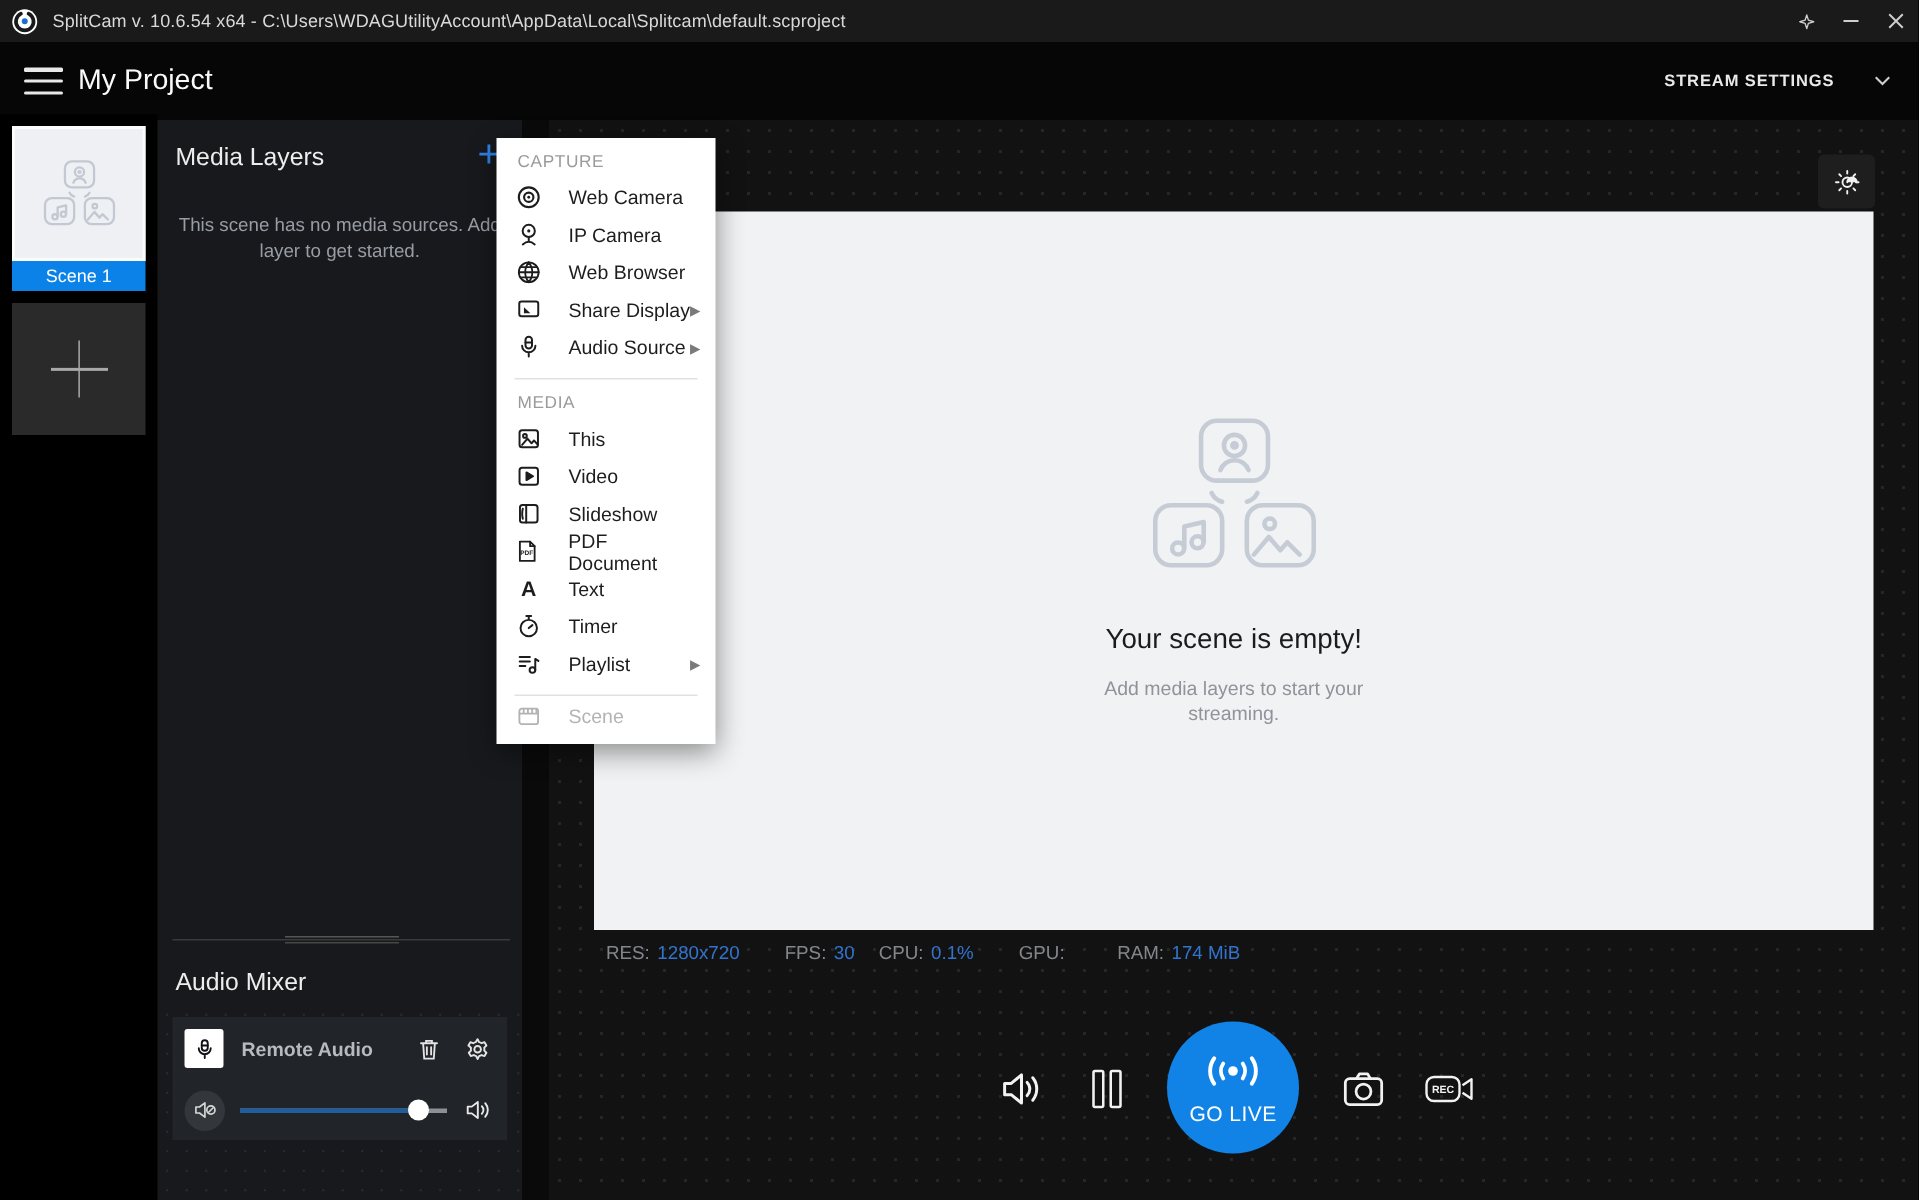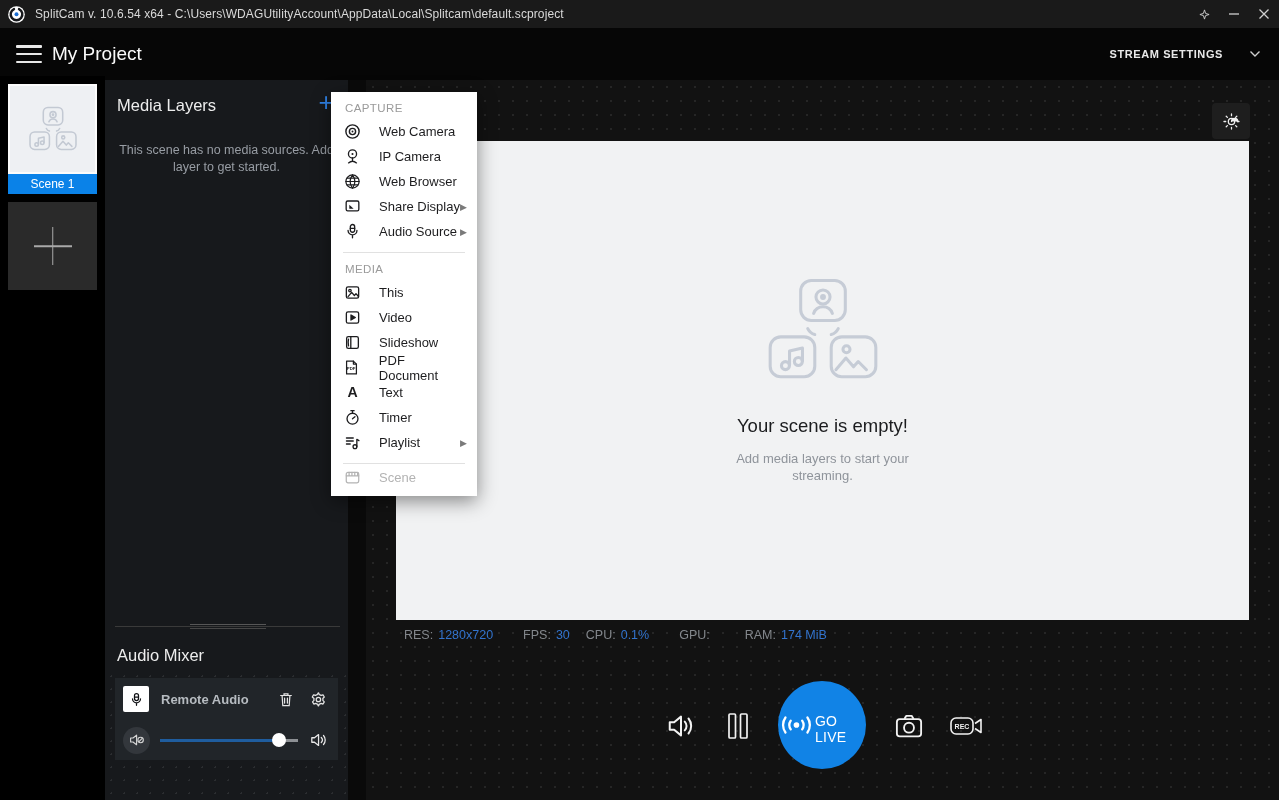--- a/index.html
+++ b/index.html
@@ -90,21 +90,21 @@
   .es-sub { margin-top:13px; width:185px; text-align:center; font-size:13px; line-height:17px; color:#8f949b; }
 
   .stats-row { position:absolute; left:38px; top:544px; height:22px; display:flex; align-items:center; }
   .stat { display:flex; align-items:center; margin-right:30px; font-size:12.5px; }
   .stat .s-label { color:#83878c; margin-right:5px; }
   .stat .s-value { color:#3273cd; }
   .stat.sp1 { margin-right:16px; }
 
   .ctl { position:absolute; color:#f2f2f2; cursor:pointer; }
   .go-live { position:absolute; left:412px; top:601px; width:88px; height:88px; border-radius:50%;
-    background:#1183e6; display:flex; align-items:center; justify-content:center;
+    background:#1183e6; display:flex; flex-direction:column; align-items:center; justify-content:center;
     cursor:pointer; }
   .go-live .gl-label { margin-top:7px; color:#fff; font-size:14px; font-weight:400; letter-spacing:.3px; }
 
   
   .context-menu { position:absolute; left:331px; top:92px; width:146px; background:#fff;
     box-shadow:0 5px 18px rgba(0,0,0,.45); padding:1px 0 6px 0; }
   .cm-section-header { padding:9px 14px 5px 14px; font-size:11.5px; color:#9a9a9a; letter-spacing:.4px; }
   .cm-item { height:25px; display:flex; align-items:center; padding:0 10px 0 12px; cursor:pointer; }
   .cm-icon { width:18px; height:18px; color:#1d1d1f; display:flex; align-items:center; justify-content:center; }
   .cm-label { margin-left:18px; font-size:13px; color:#1d1d1f; }

